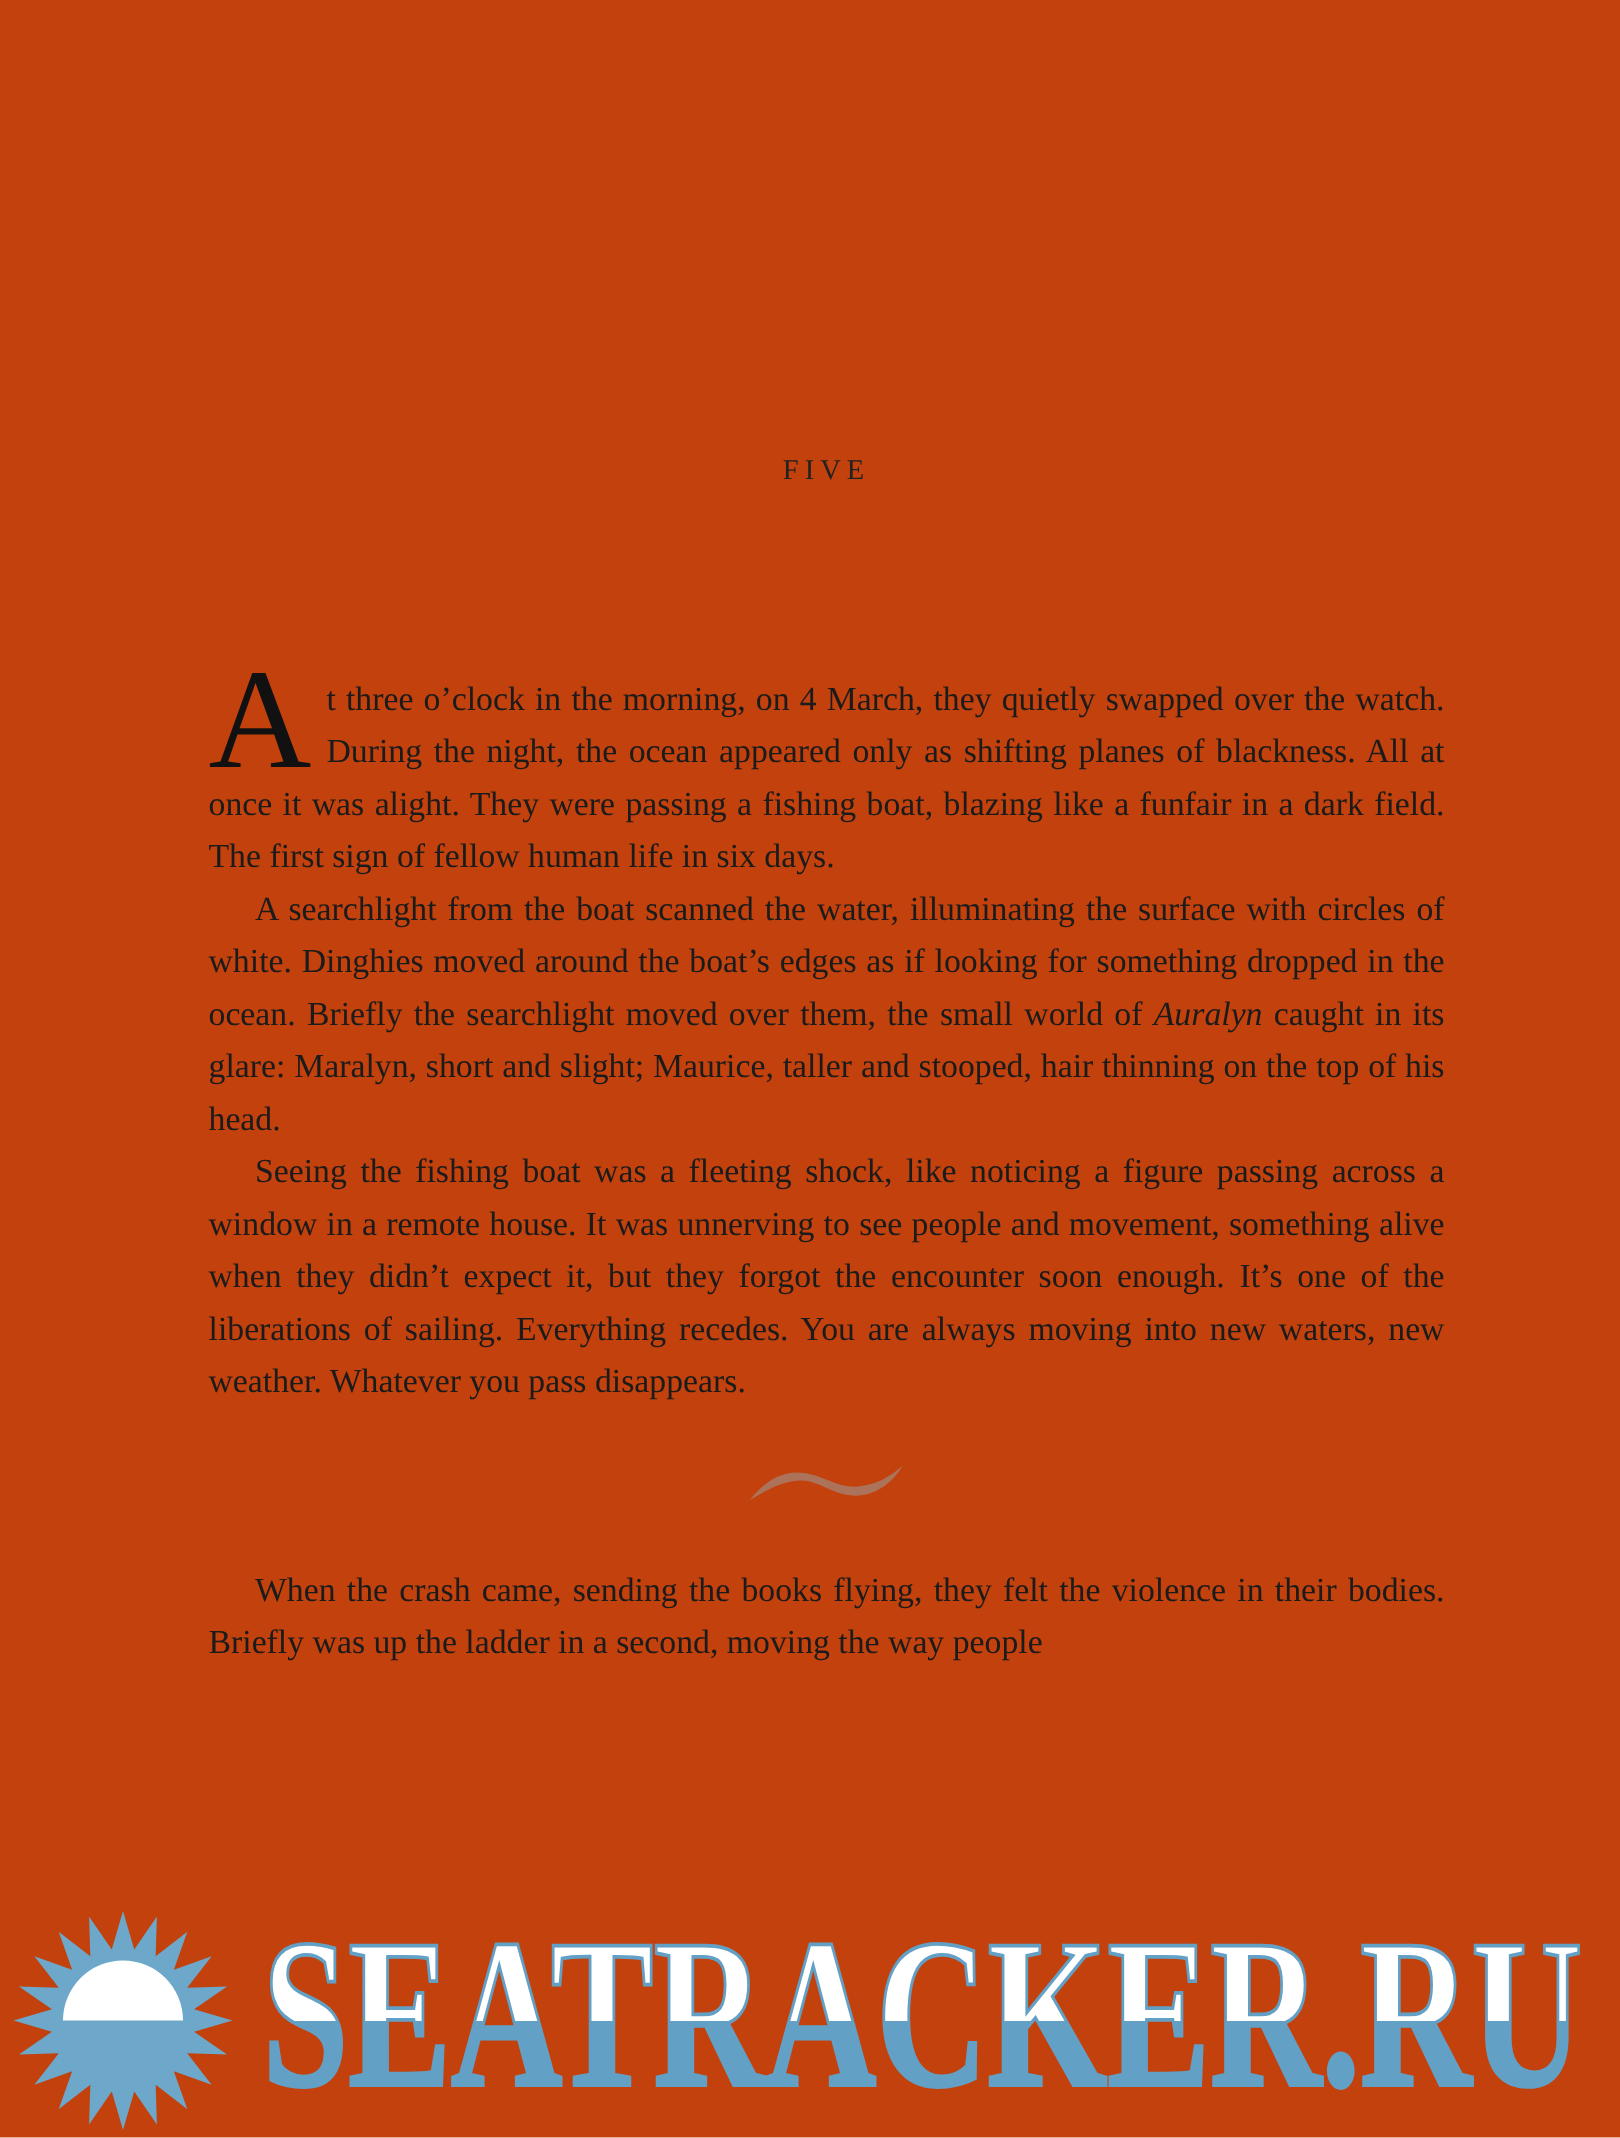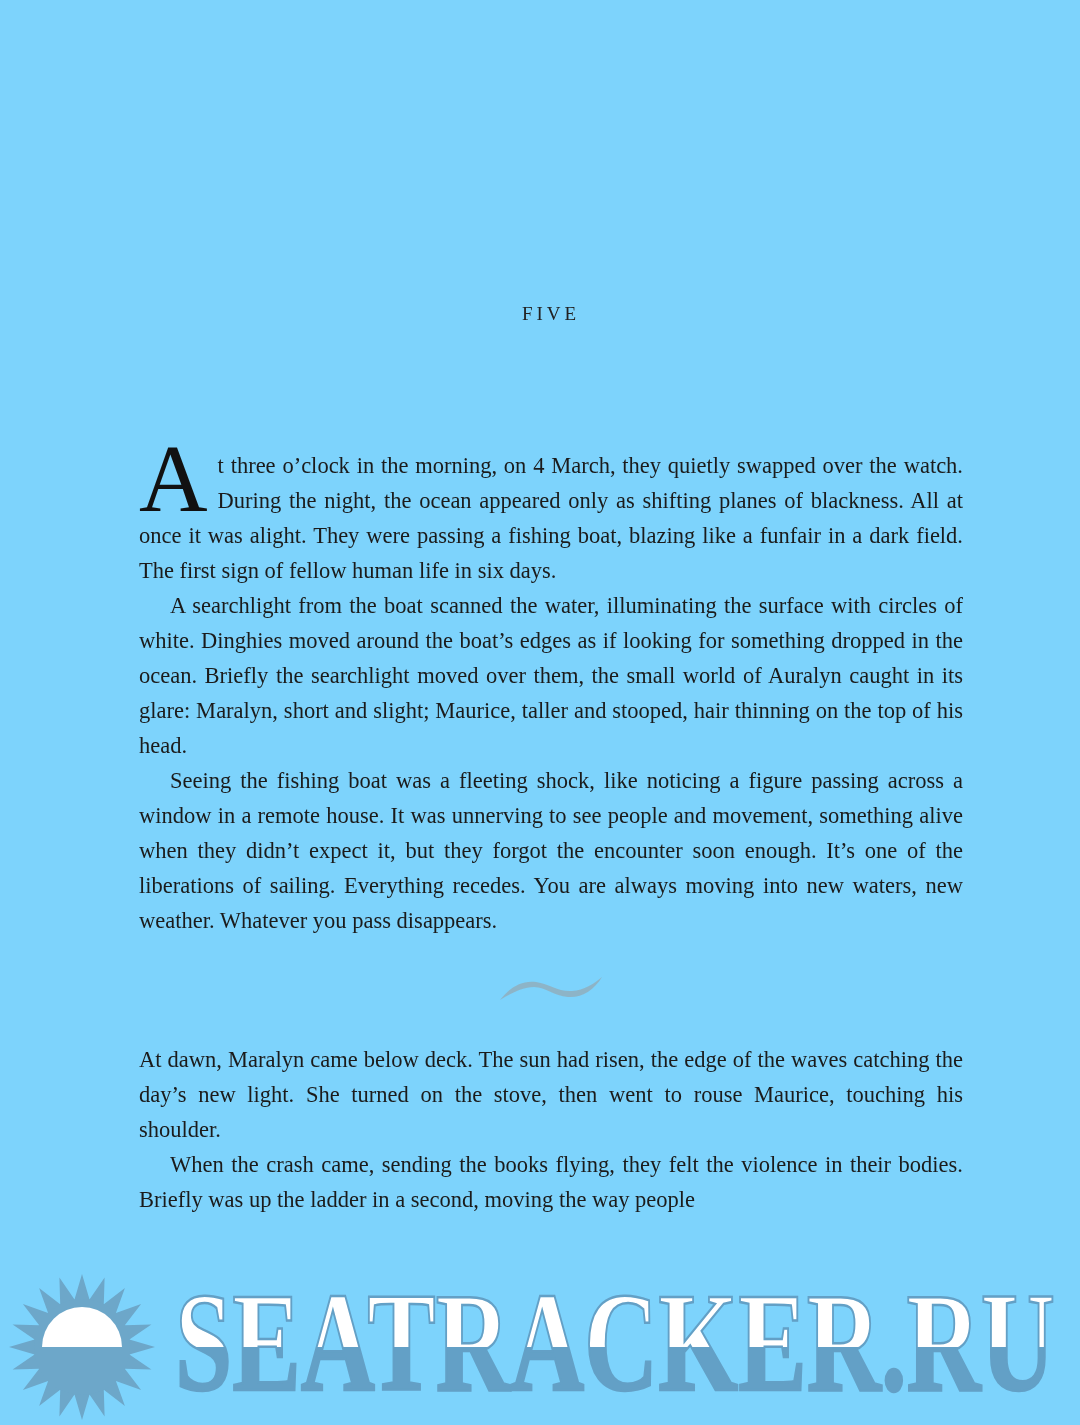--- a/index.html
+++ b/index.html
@@ -1,20 +1,20 @@
 <!DOCTYPE html>
 <html><head>
 <meta charset="utf-8">
 <style>
   html,body{margin:0;padding:0;background:#ffffff;}
   .page{
     position:relative;
     width:1080px;
     height:1425px;
-    background:#7dd3fc;
+    background:#c2410c;
     overflow:hidden;
     font-family:"Liberation Serif","DejaVu Serif",serif;
     color:#1b1b1b;
   }
   .chapter-heading{
     position:absolute;
     top:303px;
     left:139px;
     width:824px;
     text-align:center;
@@ -38,21 +38,21 @@
   }
   .para.indent{ text-indent:31px; }
   .dropcap{
     float:left;
     font-size:95px;
     height:63px;
     line-height:63px;
     margin:0 10px 0 0;
     color:#111111;
   }
-  .boat-name{ }
+  .boat-name{ font-style:italic; }
   .divider{
     margin:36px 0 36px 0;
     display:flex;
     justify-content:center;
   }
   .watermark{
     position:absolute;
     left:0;
     top:1270px;
     width:860px;
@@ -76,21 +76,20 @@
 
     <p class="para indent">Seeing the fishing boat was a fleeting shock, like noticing a figure passing across a window in a remote house. It was unnerving to see people and movement, something alive when they didn’t expect it, but they forgot the encounter soon enough. It’s one of the liberations of sailing. Everything recedes. You are always moving into new waters, new weather. Whatever you pass disappears.</p>
 
     <div class="divider">
       <svg width="110" height="32" viewBox="0 0 110 32">
         <path d="M4,26 C14,13 26,6 40,8 C54,10 62,18 76,17 C88,16 98,10 106,3
                  C98,16 86,24 72,23 C58,22 50,13 38,13 C26,13 14,20 4,26 Z" fill="#9b9b9b" opacity="0.55"></path>
       </svg>
     </div>
 
-    <p class="para">At dawn, Maralyn came below deck. The sun had risen, the edge of the waves catching the day’s new light. She turned on the stove, then went to rouse Maurice, touching his shoulder.</p>
 
     <p class="para indent">When the crash came, sending the books flying, they felt the violence in their bodies. Briefly was up the ladder in a second, moving the way people</p>
 
   </div>
 
   <div class="watermark">
     <svg width="1080" height="155" viewBox="0 0 1080 155">
       <defs>
         <linearGradient id="halfblue" gradientUnits="userSpaceOnUse" x1="0" y1="0" x2="0" y2="155">
           <stop offset="0.5" stop-color="#ffffff"></stop>

